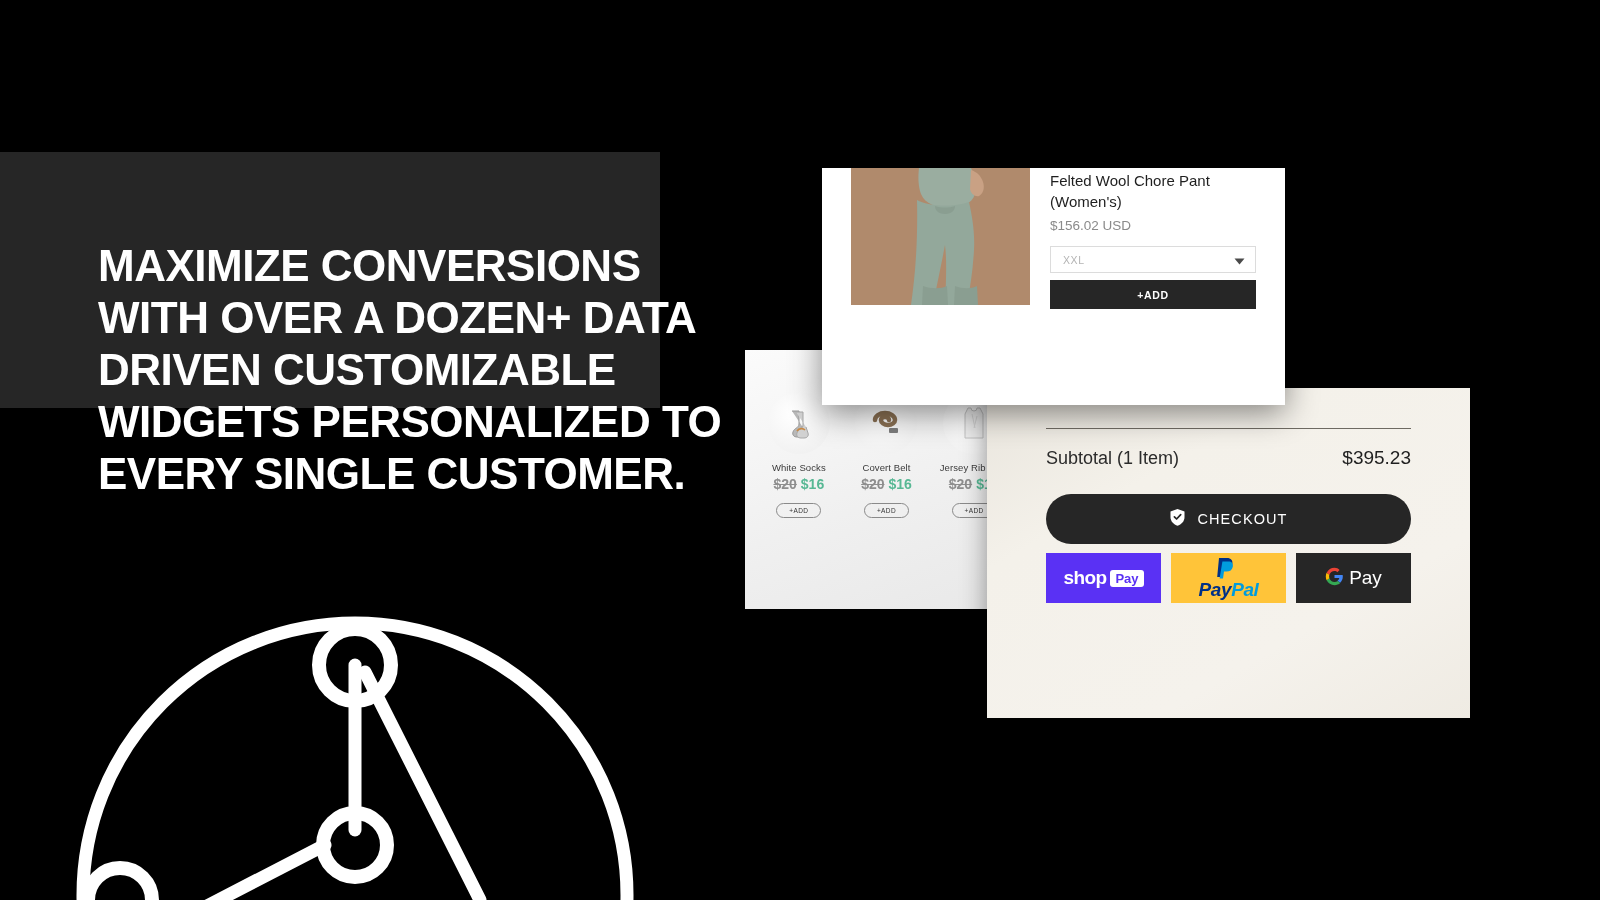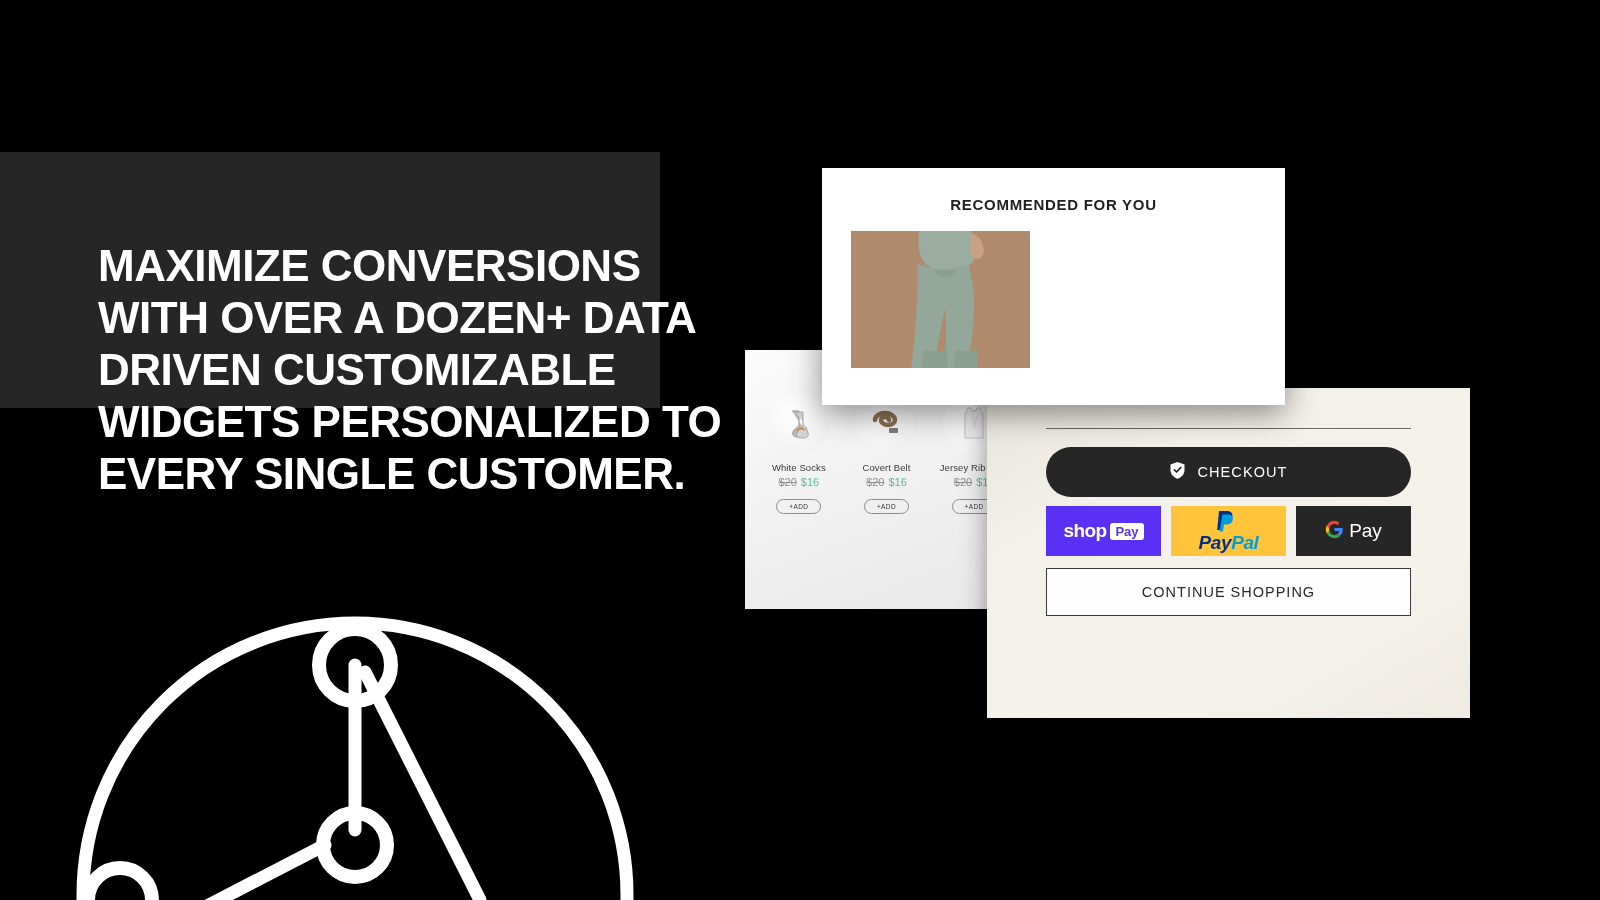--- a/index.html
+++ b/index.html
@@ -53,21 +53,21 @@
     width: 62px; height: 62px; border-radius: 50%;
     margin: 0 auto 8px auto;
     background: radial-gradient(circle at 40% 35%, #ffffff 0%, #f4f4f4 60%, #ededed 100%);
     display: flex; align-items: center; justify-content: center;
     position: relative;
   }
   .thumb-circle svg { display: block; }
   .grid-item-name {
     font-size: 9.5px; color: #3a3a3a; letter-spacing: 0.1px; margin-bottom: 3px;
   }
-  .grid-item-prices { font-size: 11px; margin-bottom: 7px; }
+  .grid-item-prices { font-size: 14px; margin-bottom: 7px; font-weight: bold; }
   .price-was { color: #8e8e8e; text-decoration: line-through; margin-right: 4px; }
   .price-now { color: #57b894; }
   .mini-add {
     display: inline-block;
     border: 1px solid #8a8a8a; border-radius: 9px;
     font-size: 6.5px; color: #333; letter-spacing: 0.4px;
     padding: 3px 12px; background: transparent;
   }
   .grid-footer {
     position: absolute; left: 0; bottom: 0;
@@ -246,20 +246,24 @@
         <div class="mini-add">+ADD</div>
       </div>
 
     </div>
   </div>
 
   <div class="cart-panel">
     <div class="cart-inner">
       <div class="cart-divider"></div>
 
+      <div class="subtotal-row">
+        <span class="subtotal-label">Subtotal (1 Item)</span>
+        <span class="subtotal-value">$395.23</span>
+      </div>
 
       <div class="checkout-btn">
         <span>
           <svg width="17" height="19" viewBox="0 0 17 19">
             <path d="M8.5 1 L15.5 3.6 V9 c0 4.6 -3.2 7.4 -7 8.8 C4.7 16.4 1.5 13.6 1.5 9 V3.6 Z" fill="#ffffff"></path>
             <path d="M5.4 8.8 L7.6 11 L11.7 6.6" fill="none" stroke="#262626" stroke-width="1.7" stroke-linecap="round" stroke-linejoin="round"></path>
           </svg>
         </span>
         <span class="label">CHECKOUT</span>
       </div>
@@ -284,36 +288,47 @@
               <path fill="#4285F4" d="M45 24c0-1.6-.1-2.7-.4-4H24v7.5h12c-.2 2-1.5 5-4.4 7l6.7 5.2C42.2 36.2 45 30.7 45 24z"></path>
               <path fill="#34A853" d="M24 46c5.9 0 10.9-2 14.5-5.3l-6.7-5.2c-1.9 1.3-4.4 2.2-7.8 2.2-6 0-11-4-12.8-9.5l-7 5.4C7.8 41 15.3 46 24 46z"></path>
               <path fill="#FBBC05" d="M11.2 28.2c-.5-1.4-.8-2.8-.8-4.2s.3-2.9.7-4.2l-7-5.4C2.8 17.4 2 20.6 2 24s.8 6.6 2.2 9.5z"></path>
               <path fill="#EA4335" d="M24 10.4c3.4 0 5.7 1.5 7 2.7l5.9-5.8C33.3 3.9 29.9 2 24 2 15.3 2 7.8 7 4.2 14.4l7 5.4C13 14.4 18 10.4 24 10.4z"></path>
             </svg>
           </span>
           <span class="gpay-word">Pay</span>
         </div>
       </div>
 
-      <div class="continue-btn">
-        <span>CONTINUE SHOPPING</span>
-      </div>
     </div>
   </div>
 
   <div class="rec-card">
-    <div class="rec-title">RECOMMENDED FOR YOU</div>
     <div class="rec-body">
       <div class="rec-image">
         <svg width="179" height="137" viewBox="0 0 179 137">
           <rect width="179" height="137" fill="#b08a6c"></rect>
           <path d="M68 0 h52 c4 8 6 18 4 26 c-3 10 -14 14 -26 14 c-12 0 -24 -4 -28 -14 c-3 -8 -3 -18 -2 -26 z" fill="#9aada0"></path>
           <path d="M66 32 c10 6 34 8 52 2 c3 14 6 30 5 48 c-1 20 -4 38 -7 55 h-22 c1 -22 2 -44 0 -60 c-3 16 -8 40 -12 60 h-22 c4 -28 7 -62 6 -105 z" fill="#93a89b"></path>
           <path d="M84 38 c6 2 14 2 20 0 c0 4 -3 8 -10 8 c-7 0 -10 -4 -10 -8 z" fill="#8a9e91"></path>
           <path d="M120 2 c6 2 10 6 12 12 c2 6 0 12 -4 14 c-4 1 -8 -2 -9 -7 z" fill="#c9a184"></path>
           <path d="M72 118 c8 3 18 3 24 0 l1 19 h-26 z" fill="#8a9e91"></path>
           <path d="M104 118 c8 3 16 3 22 0 l1 19 h-24 z" fill="#8a9e91"></path>
         </svg>
       </div>
+      <div class="rec-info">
+        <div class="rec-name">Felted Wool Chore Pant (Women's)</div>
+        <div class="rec-price">$156.02 USD</div>
+        <div class="size-select">
+          <span class="val">XXL</span>
+          <span>
+            <svg width="11" height="7" viewBox="0 0 11 7">
+                <path d="M0.5 0.5 h10 l-5 6 z" fill="#4a4a4a"></path>
+              </svg>
+          </span>
+        </div>
+        <div class="add-btn">
+          <span>+ADD</span>
+        </div>
+      </div>
     </div>
   </div>
 
 </div>
 
 </body></html>

